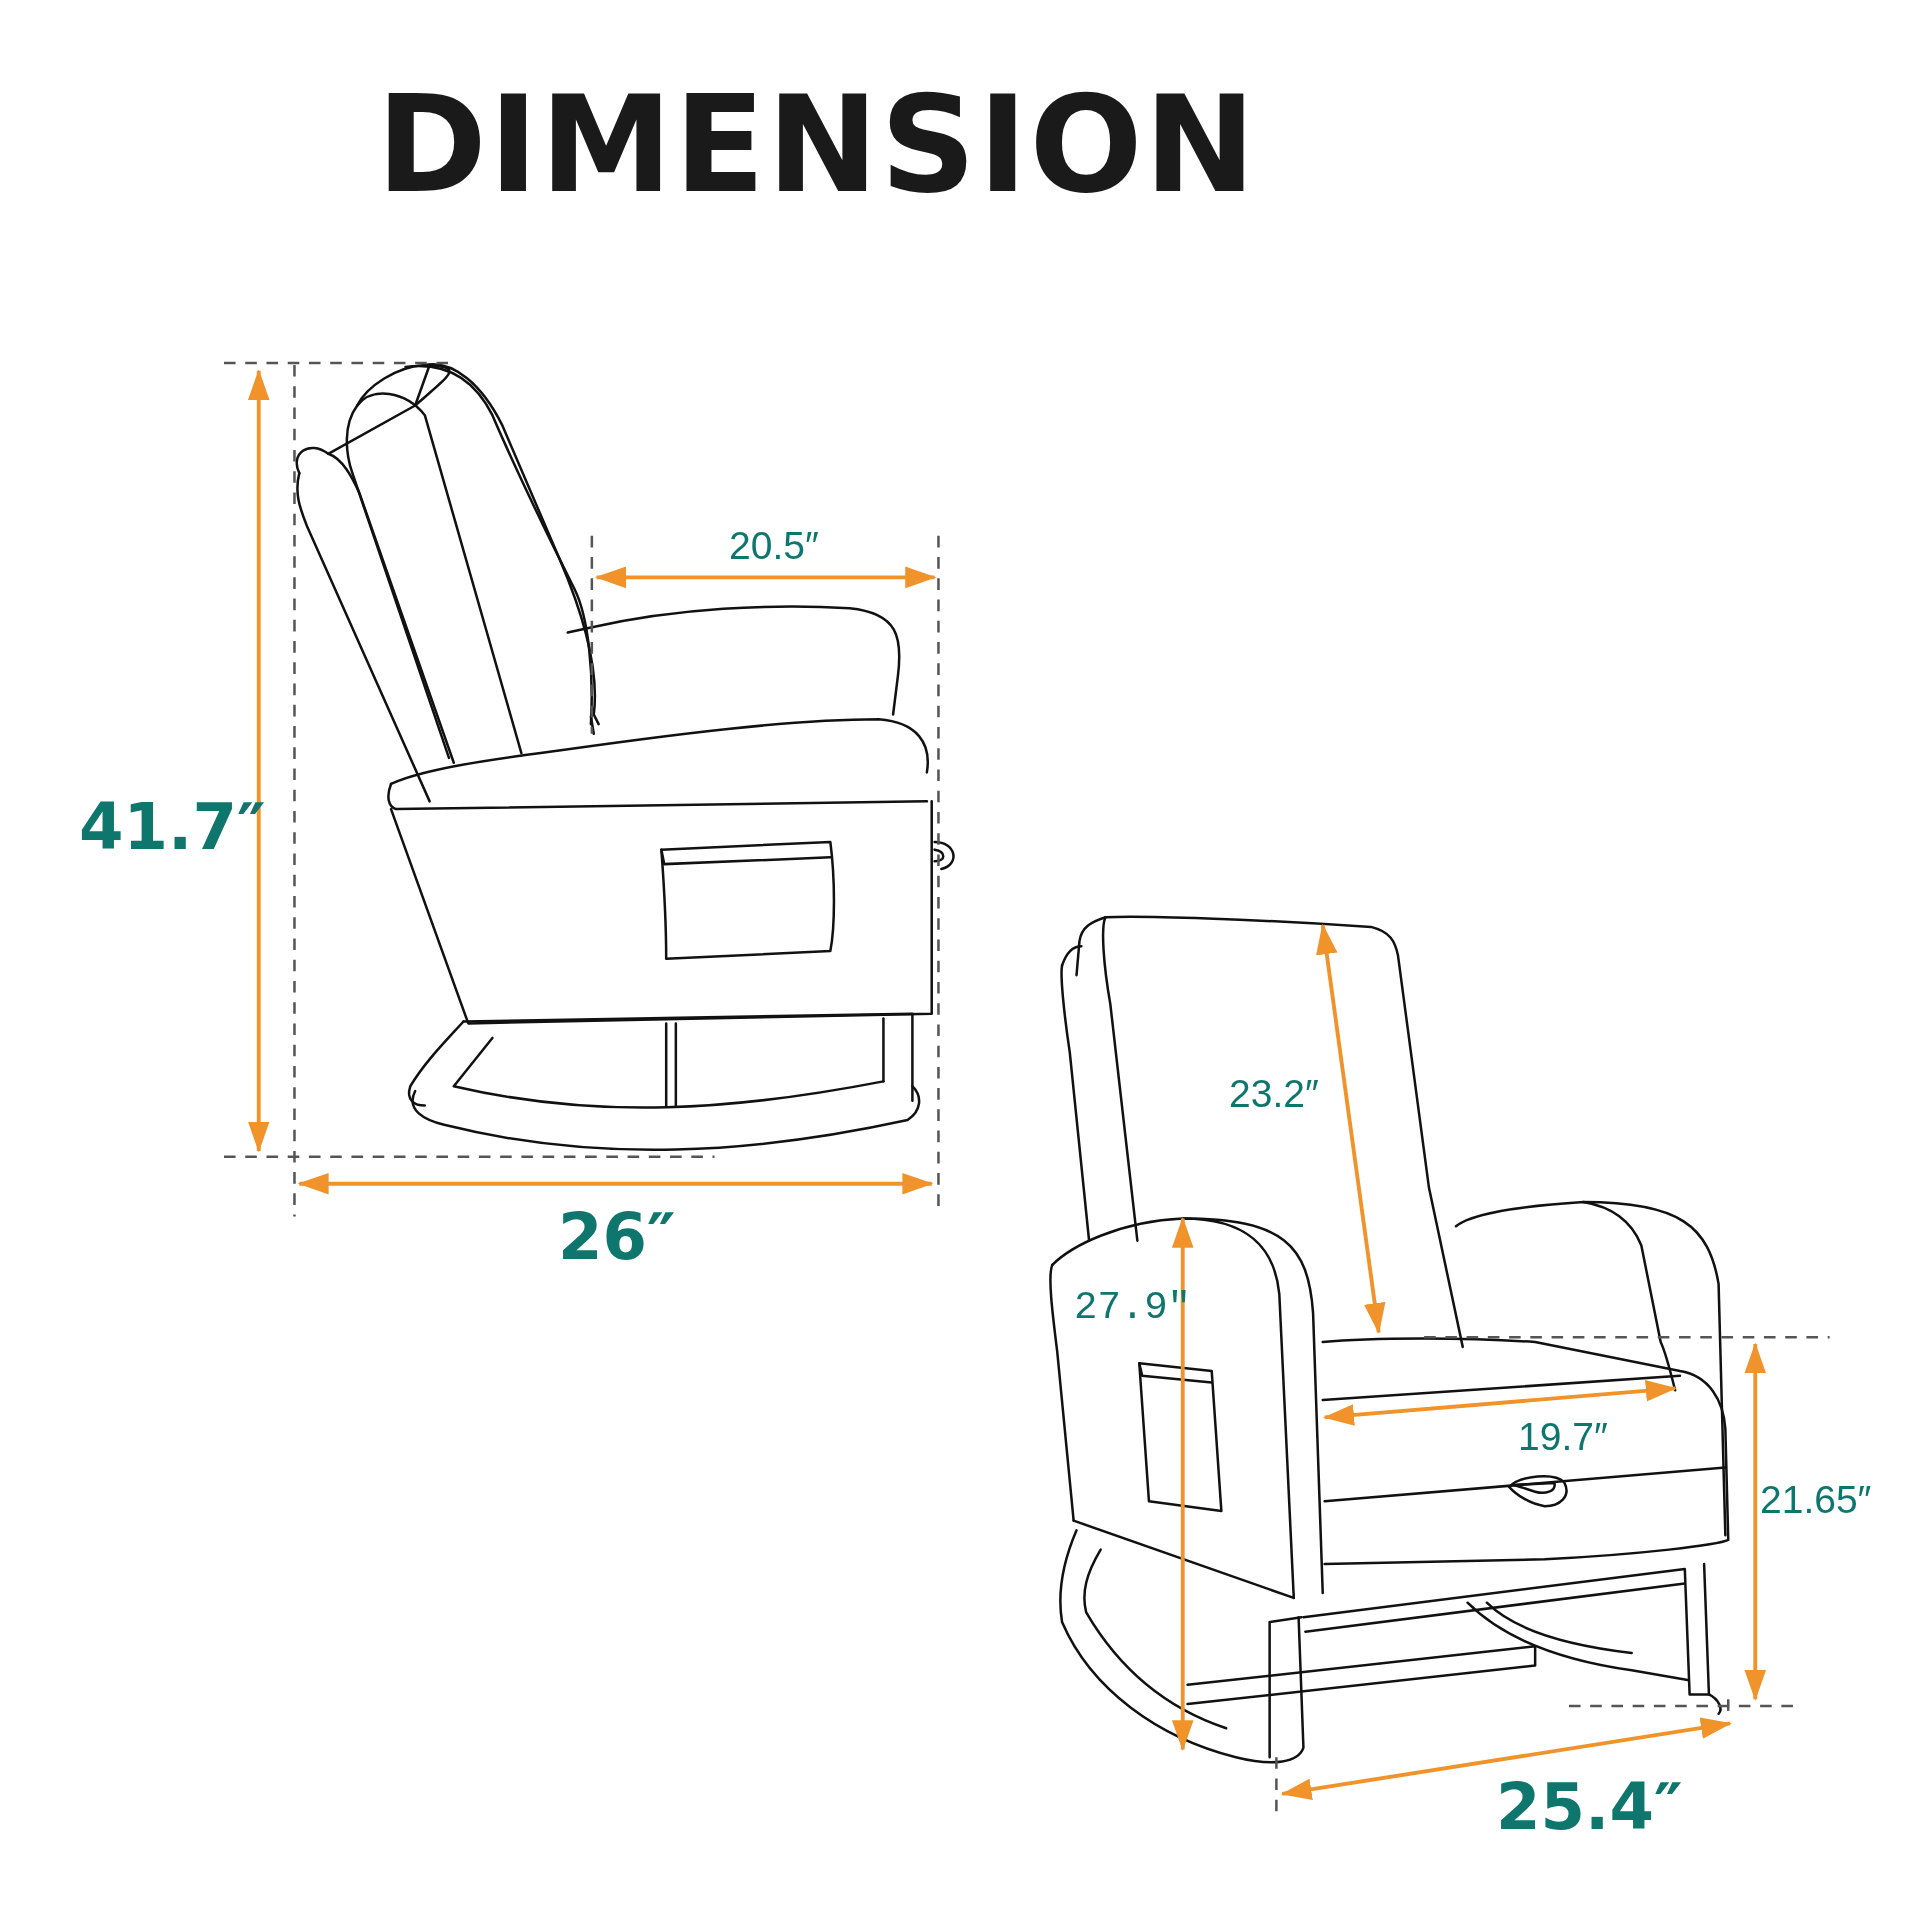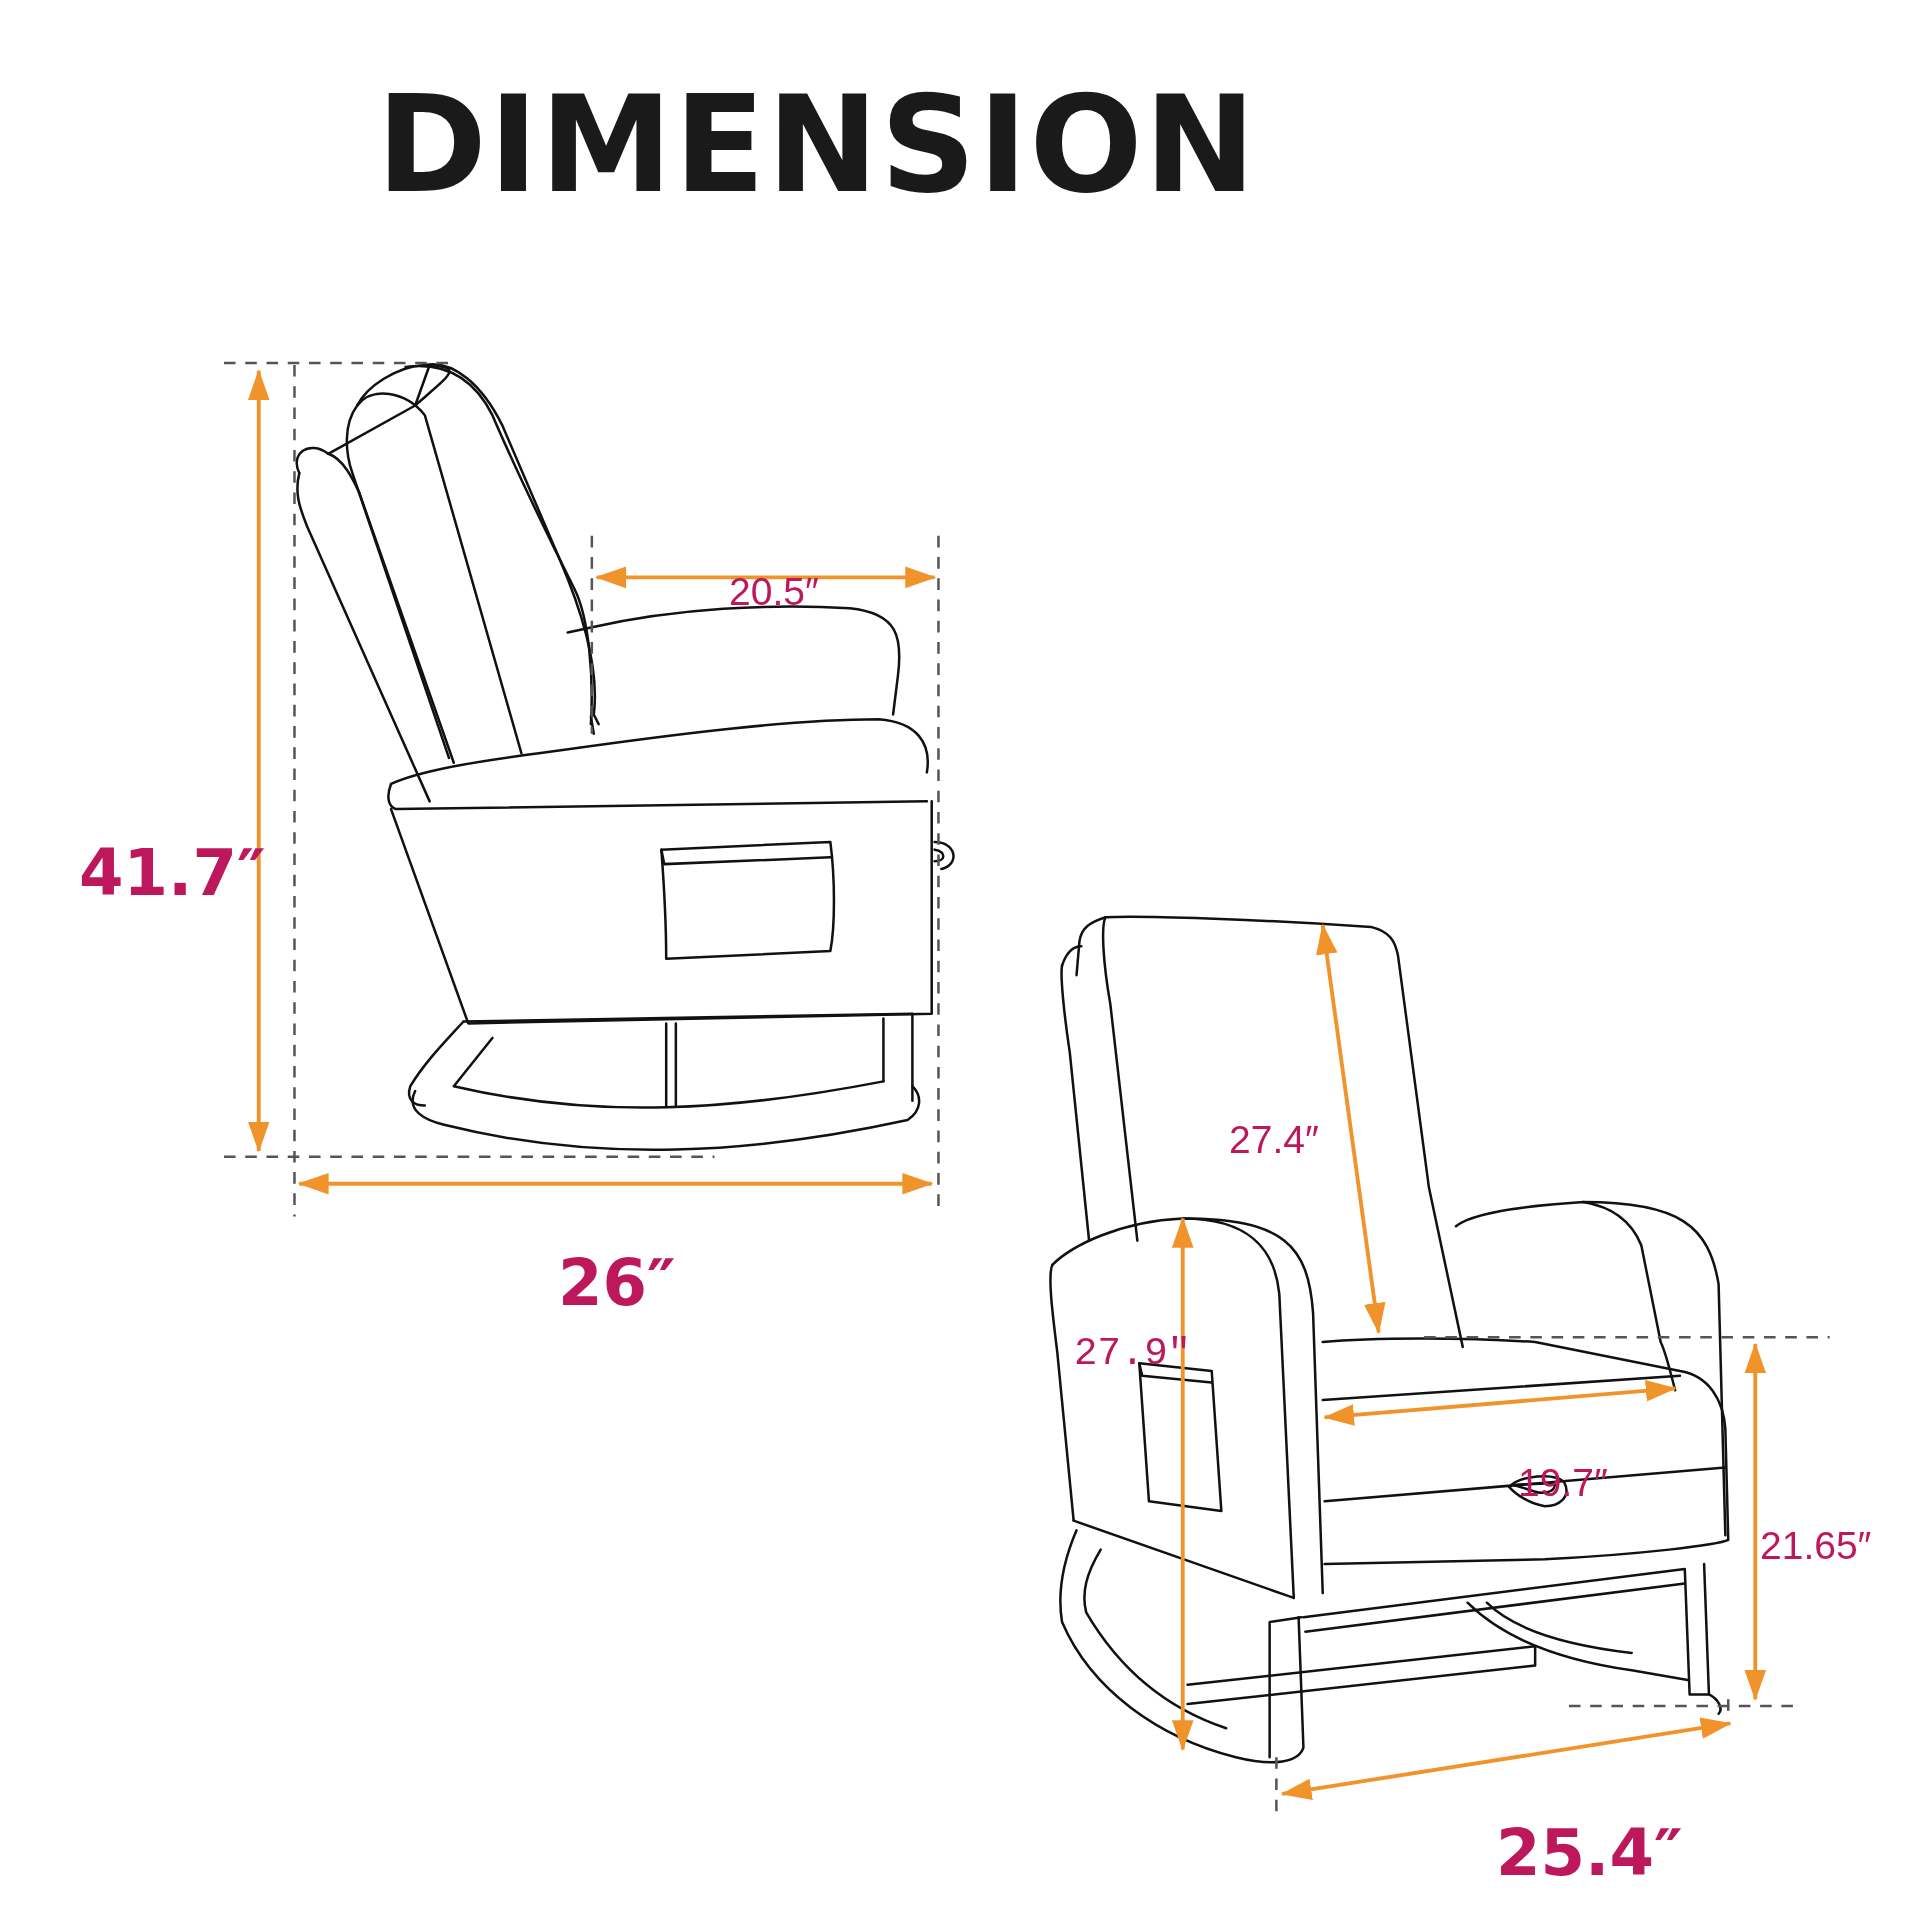--- a/index.html
+++ b/index.html
@@ -3,21 +3,21 @@
 <meta charset="utf-8">
 <style>
   html, body { margin: 0; padding: 0; background: #ffffff; }
   body { width: 1931px; height: 1931px; position: relative; overflow: hidden; }
   #canvas { position: absolute; left: 0; top: 0; width: 1931px; height: 1931px; }
   .title {
     position: absolute; left: 0; top: 79px; width: 1634px; text-align: center;
     font-family: "DejaVu Sans", sans-serif; font-weight: bold; font-size: 133px;
     letter-spacing: 1.9px; color: #1a1a1a; line-height: 1;
   }
-  .lbl { position: absolute; font-family: "Liberation Sans", sans-serif; color: #be185d; line-height: 1; white-space: nowrap; margin-top: 46px; }
+  .lbl { position: absolute; font-family: "Liberation Sans", sans-serif; color: #0f766e; line-height: 1; white-space: nowrap; }
   .lbl.big { font-family: "DejaVu Sans", sans-serif; font-weight: bold; font-size: 64px; }
   .lbl.small { font-size: 39px; }
   .outline { fill: none; stroke: #111; stroke-width: 2.6; stroke-linejoin: round; stroke-linecap: round; }
   .dash { fill: none; stroke: #555; stroke-width: 2.6; stroke-dasharray: 12 10; }
   .dim { stroke: #F0932B; stroke-width: 4; fill: none; }
   .arrow { fill: #F0932B; }
 </style>
 </head>
 <body>
 
@@ -126,18 +126,18 @@
     <line class="dim" x1="1372" y1="1468" x2="1735" y2="1438" marker-start="url(#ah)" marker-end="url(#ah)"></line>
     <line class="dim" x1="1818" y1="1392" x2="1818" y2="1760" marker-start="url(#ah)" marker-end="url(#ah)"></line>
     <line class="dim" x1="1328" y1="1858" x2="1792" y2="1785" marker-start="url(#ah)" marker-end="url(#ah)"></line>
   </g>
 </svg>
 
 <div class="lbl big" style="left:79px; top:795px;">41.7″</div>
 <div class="lbl big" style="left:558px; top:1205px;">26″</div>
 <div class="lbl small" style="left:729px; top:526px;">20.5″</div>
 
-<div class="lbl small" style="left:1229px; top:1074px;">27.4″</div>
+<div class="lbl small" style="left:1229px; top:1074px;">23.2″</div>
 <div class="lbl small" style="left:1074px; top:1289px;font-family:Liberation Mono, monospace;">27.9″</div>
 <div class="lbl small" style="left:1518px; top:1417px;">19.7″</div>
 <div class="lbl small" style="left:1760px; top:1480px;">21.65″</div>
 <div class="lbl big" style="left:1496px; top:1775px;">25.4″</div>
 
 
 </body></html>

